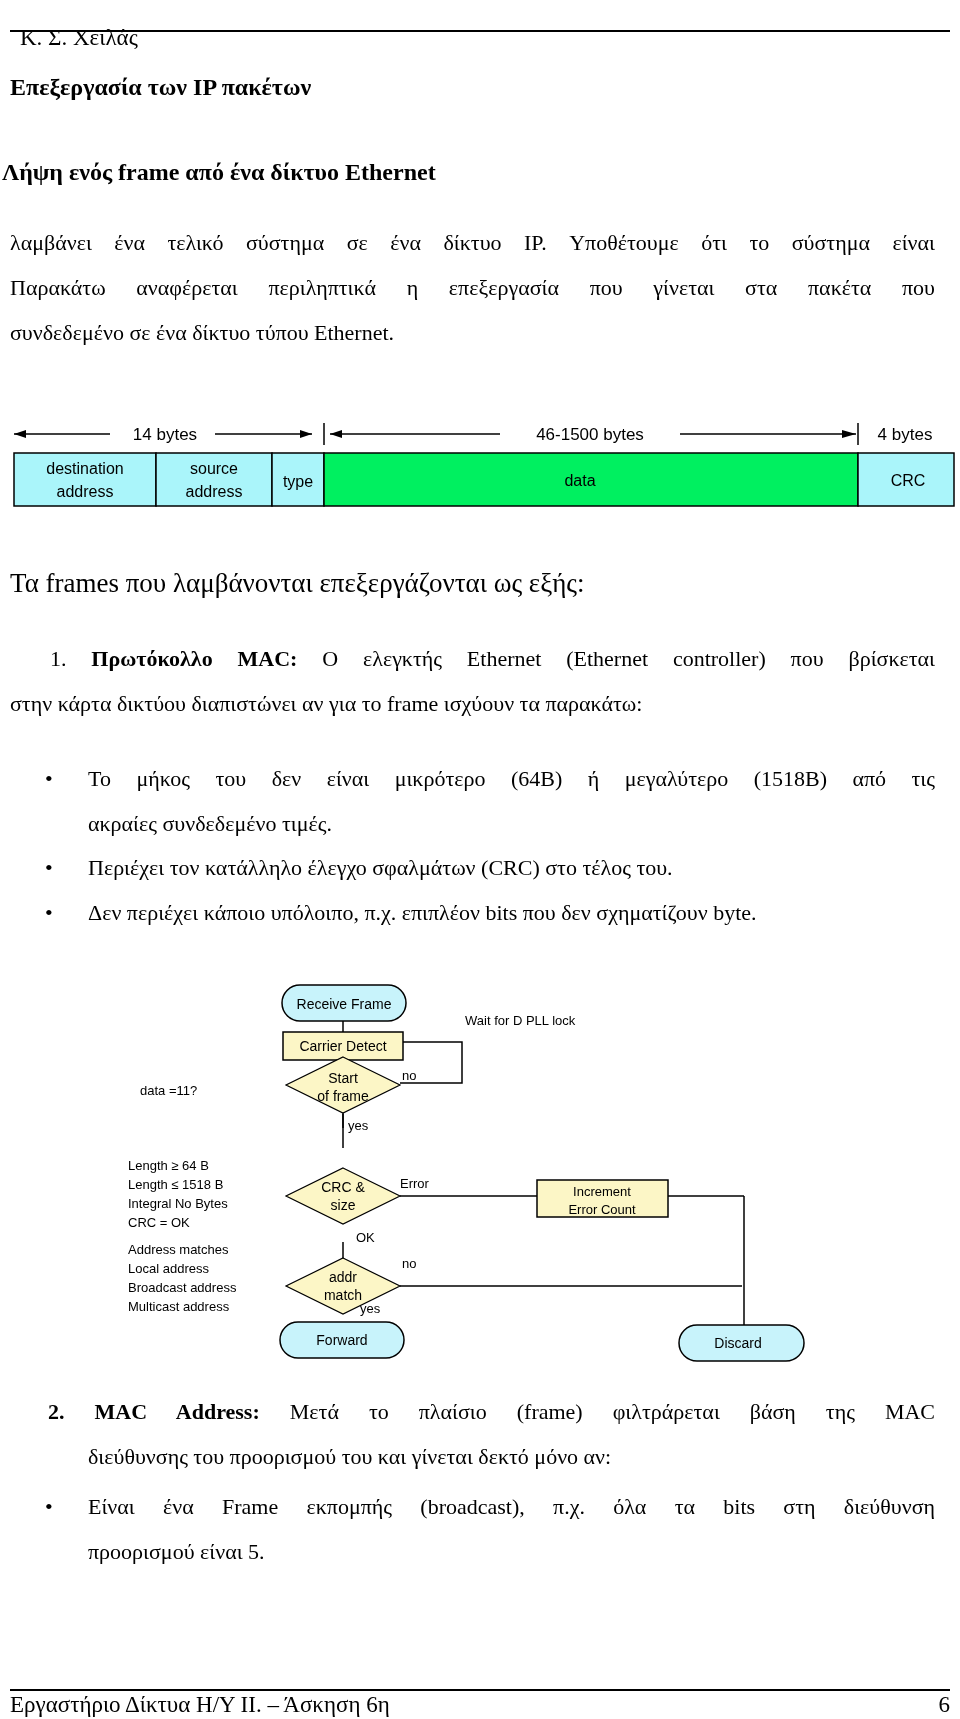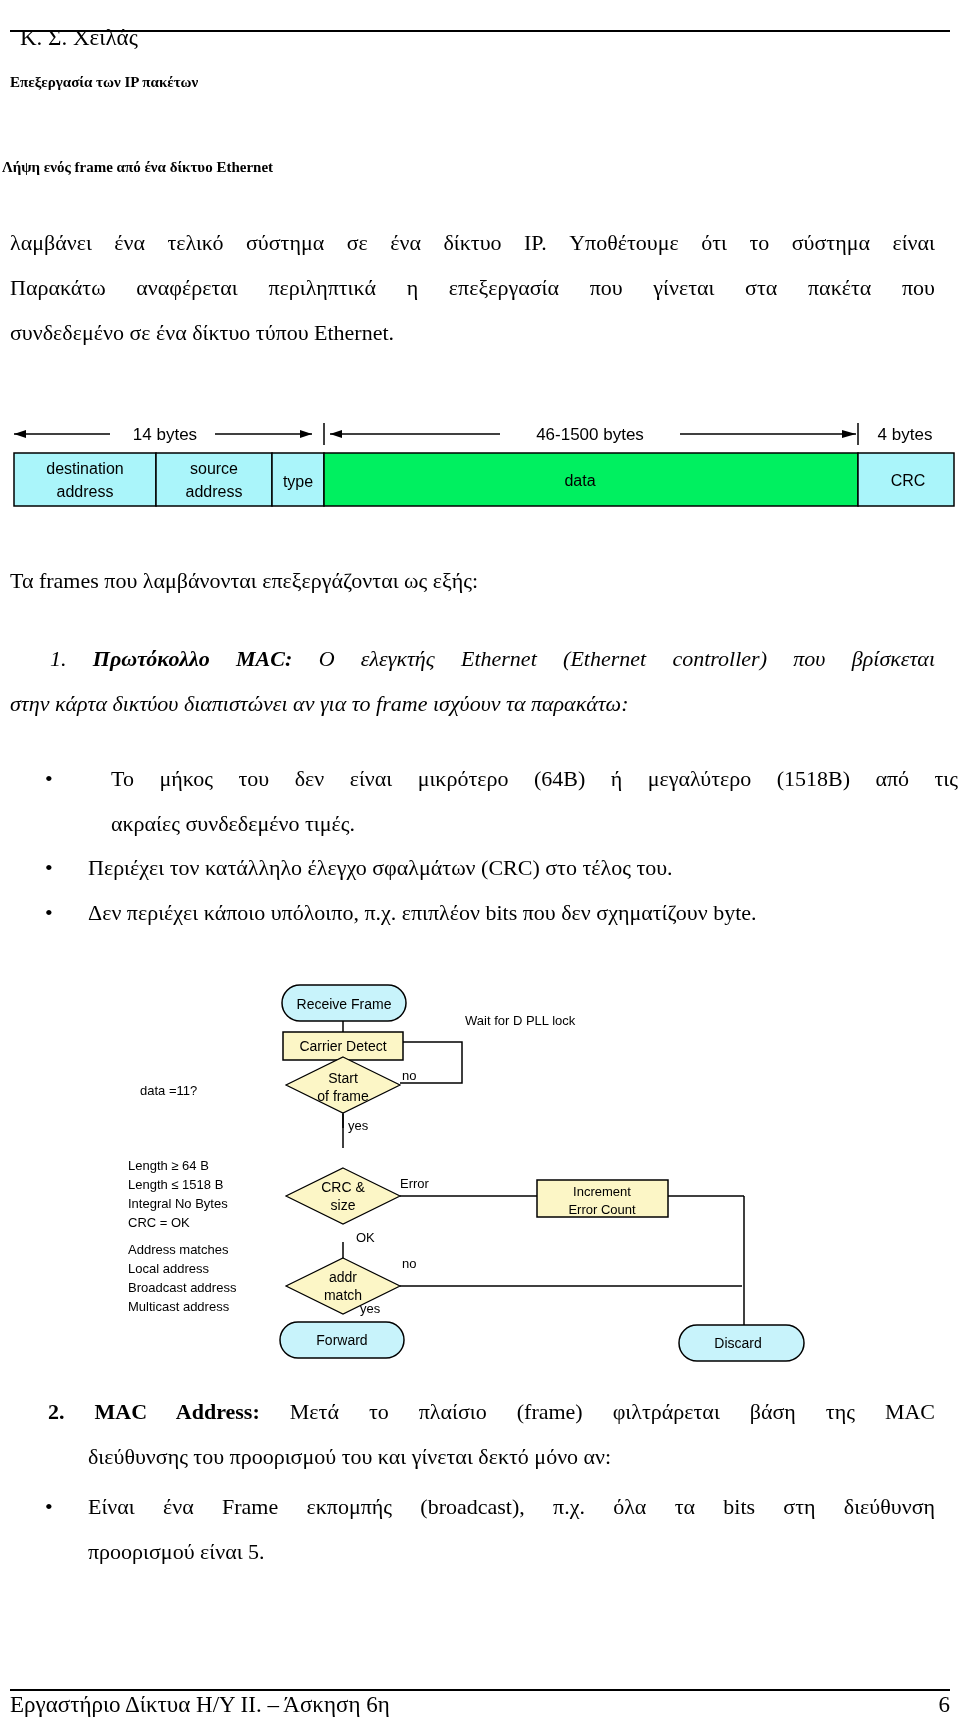--- a/index.html
+++ b/index.html
@@ -3,21 +3,21 @@
 <meta charset="utf-8">
 <style>
   html, body { margin: 0; padding: 0; background: #ffffff; }
   body { width: 960px; height: 1719px; position: relative; overflow: hidden;
          font-family: "Liberation Serif", "DejaVu Serif", serif; color: #000; }
   .abs { position: absolute; }
   .hdr { top: 0; left: 10px; right: 10px; height: 30px; border-bottom: 2px solid #000;
          font-size: 23px; line-height: 28px; }
   .hdr .left { position: absolute; left: 10px; top: 0; margin-top: 24px; }
   .hdr .right { position: absolute; right: 0; top: 0; }
-  .h-bold { font-weight: bold; font-size: 15px; }
+  .h-bold { font-weight: bold; font-size: 24px; }
   .para { font-size: 22px; line-height: 45px; text-align: justify; text-align-last: left; }
   .justify-line { display: block; text-align: justify; text-align-last: justify; }
   .bullet { position: absolute; left: 45px; font-size: 22px; }
   .ftr { top: 1689px; left: 10px; right: 10px; border-top: 2px solid #000;
          font-size: 23px; line-height: 28px; height: 30px; }
   .ftr .left { position: absolute; left: 0; top: 0; }
   .ftr .right { position: absolute; right: 0; top: 0; }
   svg text { font-family: "Liberation Sans", "DejaVu Sans", sans-serif; }
 </style>
 </head>
@@ -65,31 +65,31 @@
     </g>
   <text x="85" y="64" font-size="16" text-anchor="middle">destination</text>
   <text x="85" y="87" font-size="16" text-anchor="middle">address</text>
   <text x="214" y="64" font-size="16" text-anchor="middle">source</text>
   <text x="214" y="87" font-size="16" text-anchor="middle">address</text>
   <text x="298" y="77" font-size="16" text-anchor="middle">type</text>
   <text x="580" y="76" font-size="16" text-anchor="middle">data</text>
   <text x="908" y="76" font-size="16" text-anchor="middle">CRC</text>
 </svg>
 
-<div class="abs" style="left:10px; top:568px; font-size:22px;">Τα frames που λαμβάνονται επεξεργάζονται ως εξής:</div>
+<div class="abs" style="left:10px; top:568px; font-size:27px;">Τα frames που λαμβάνονται επεξεργάζονται ως εξής:</div>
 
-<div class="abs para" style="left:10px; width:925px; top:636px;font-style:italic;">
+<div class="abs para" style="left:10px; width:925px; top:636px;">
   <span class="justify-line" style="padding-left:40px;"><span>1.</span> <b>Πρωτόκολλο MAC:</b> <span>Ο ελεγκτής Ethernet (Ethernet controller) που βρίσκεται</span></span>
   <span style="display:block;">στην κάρτα δικτύου διαπιστώνει αν για το frame ισχύουν τα παρακάτω:</span>
 </div>
 
 <div class="abs" style="left:0; top:766px; width:960px;">
   <div class="abs" style="left:0; top:0; width:960px;">
     <span class="bullet" style="top:0;">•</span>
-    <div class="para" style="position:absolute; left:88px; width:847px; top:-10px;margin-left:23px;">
+    <div class="para" style="position:absolute; left:88px; width:847px; top:-10px;">
       <span class="justify-line">Το μήκος του δεν είναι μικρότερο (64B) ή μεγαλύτερο (1518B) από τις</span>
       <span style="display:block;">ακραίες συνδεδεμένο τιμές.</span>
     </div>
   </div>
   <div class="abs" style="left:0; top:89px; width:960px;">
     <span class="bullet" style="top:0;">•</span>
     <div class="para" style="position:absolute; left:88px; width:847px; top:-10px;">
       <span style="display:block;">Περιέχει τον κατάλληλο έλεγχο σφαλμάτων (CRC) στο τέλος του.</span>
     </div>
   </div>

